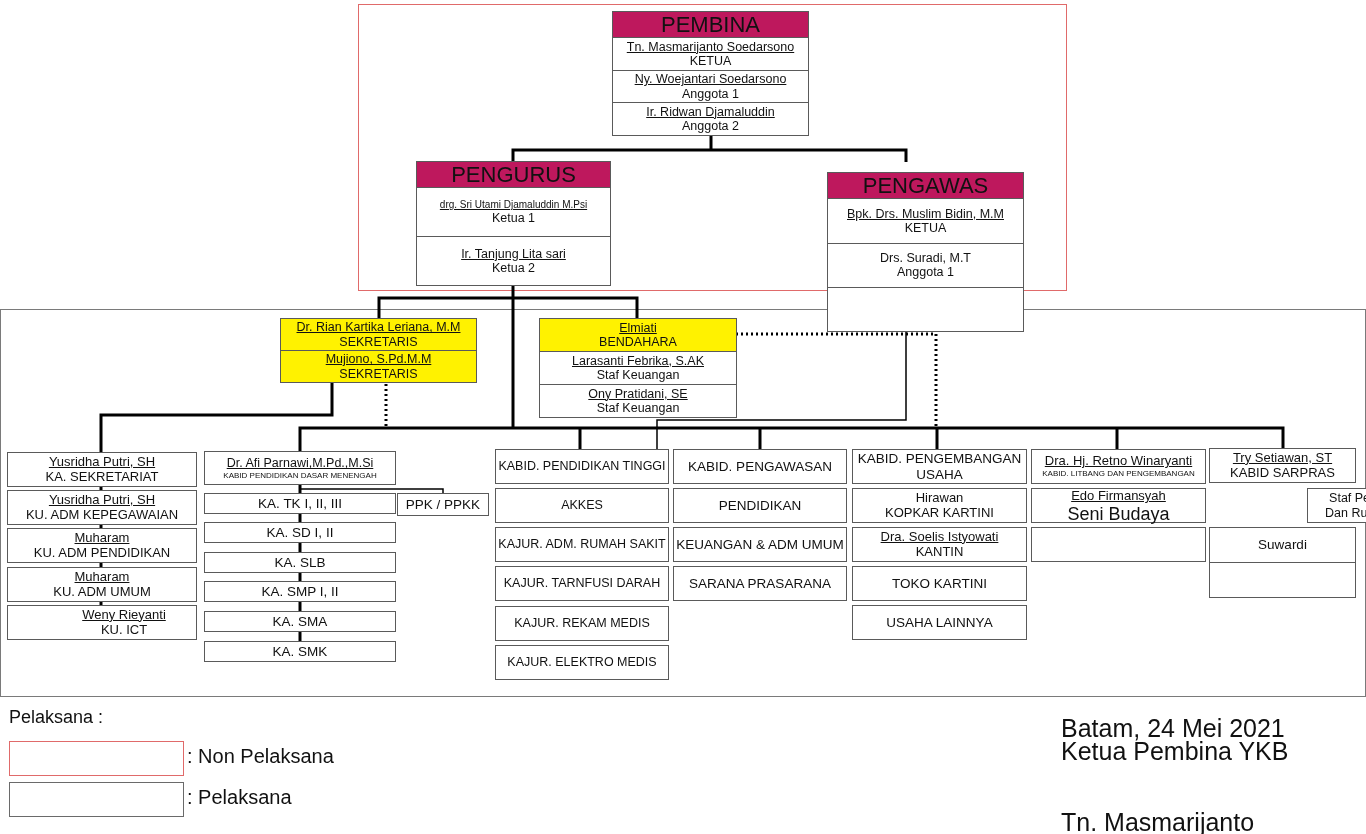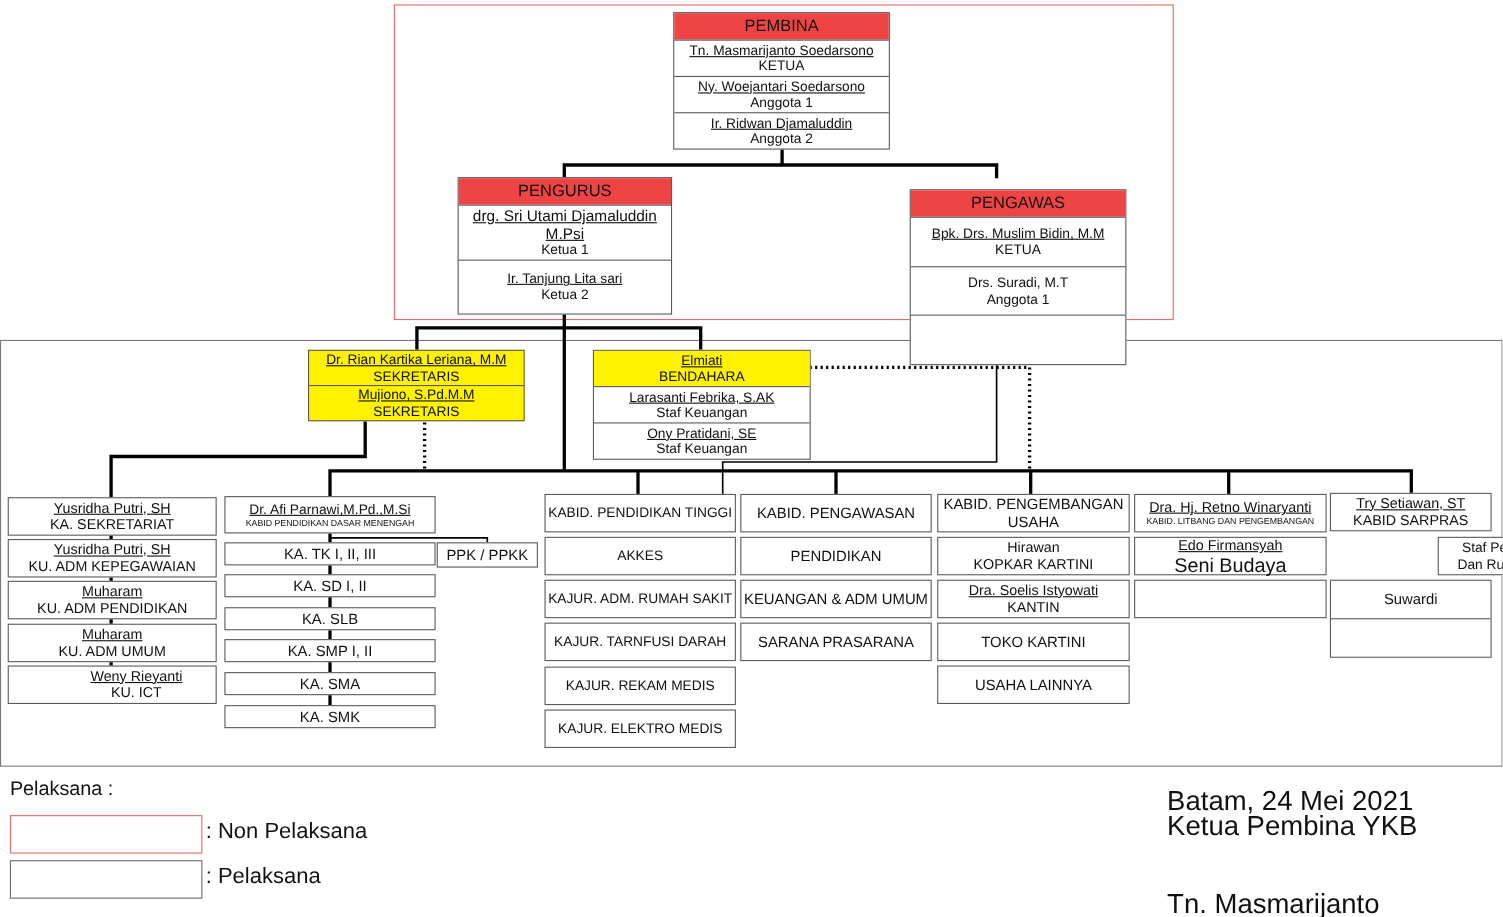--- a/index.html
+++ b/index.html
@@ -7,21 +7,21 @@
          font-family:"Liberation Sans", sans-serif; color:#111; }
   .frame { position:absolute; box-sizing:border-box; }
   .frame-red { border:1px solid #e06a6a; }
   .frame-gray { border:1px solid #7a7a7a; }
   #lines { position:absolute; left:0; top:0; width:1366px; height:834px; pointer-events:none; }
   .node { position:absolute; box-sizing:border-box; border:1.5px solid #5a5a5a; background:#fff;
           display:flex; flex-direction:column; }
   .cell { flex:1; display:flex; flex-direction:column; justify-content:center; align-items:center;
           text-align:center; border-top:1.5px solid #5a5a5a; line-height:1.15; }
   .cell:first-child { border-top:none; }
-  .hdr-green { background:#ef4444; font-size:15px; }
+  .hdr-green { background:#be185d; font-size:22px; }
   .yellow { background:#fff200; }
   .nm { text-decoration:underline; font-size:12.5px; }
   .rl { font-size:12.5px; }
   .tiny { font-size:8px; }
   .single { font-size:12.5px; }
   .big { font-size:13.5px; }
   .legend-title, .legend-label, .sig { position:absolute; font-size:20px; }
   .sig { font-size:25px; line-height:23px; }
 </style>
 </head>
@@ -67,21 +67,21 @@
   </div>
   <div class="cell">
     <span class="nm">Ir. Ridwan Djamaluddin</span>
     <span class="rl">Anggota 2</span>
   </div>
 </div>
 
 <div class="node" style="left:416px;top:161px;width:195px;height:125px;">
   <div class="cell hdr-green" style="flex:0 0 24px;">PENGURUS</div>
   <div class="cell">
-    <span class="nm" style="font-size:14px;">drg. Sri Utami Djamaluddin M.Psi</span>
+    <span class="nm" style="font-size:10px;">drg. Sri Utami Djamaluddin M.Psi</span>
     <span class="rl">Ketua 1</span>
   </div>
   <div class="cell">
     <span class="nm">Ir. Tanjung Lita sari</span>
     <span class="rl">Ketua 2</span>
   </div>
 </div>
 
 <div class="node" style="left:808px;top:172px;width:197px;height:160px;margin-left:19px;">
   <div class="cell hdr-green" style="flex:0 0 24px;">PENGAWAS</div>

